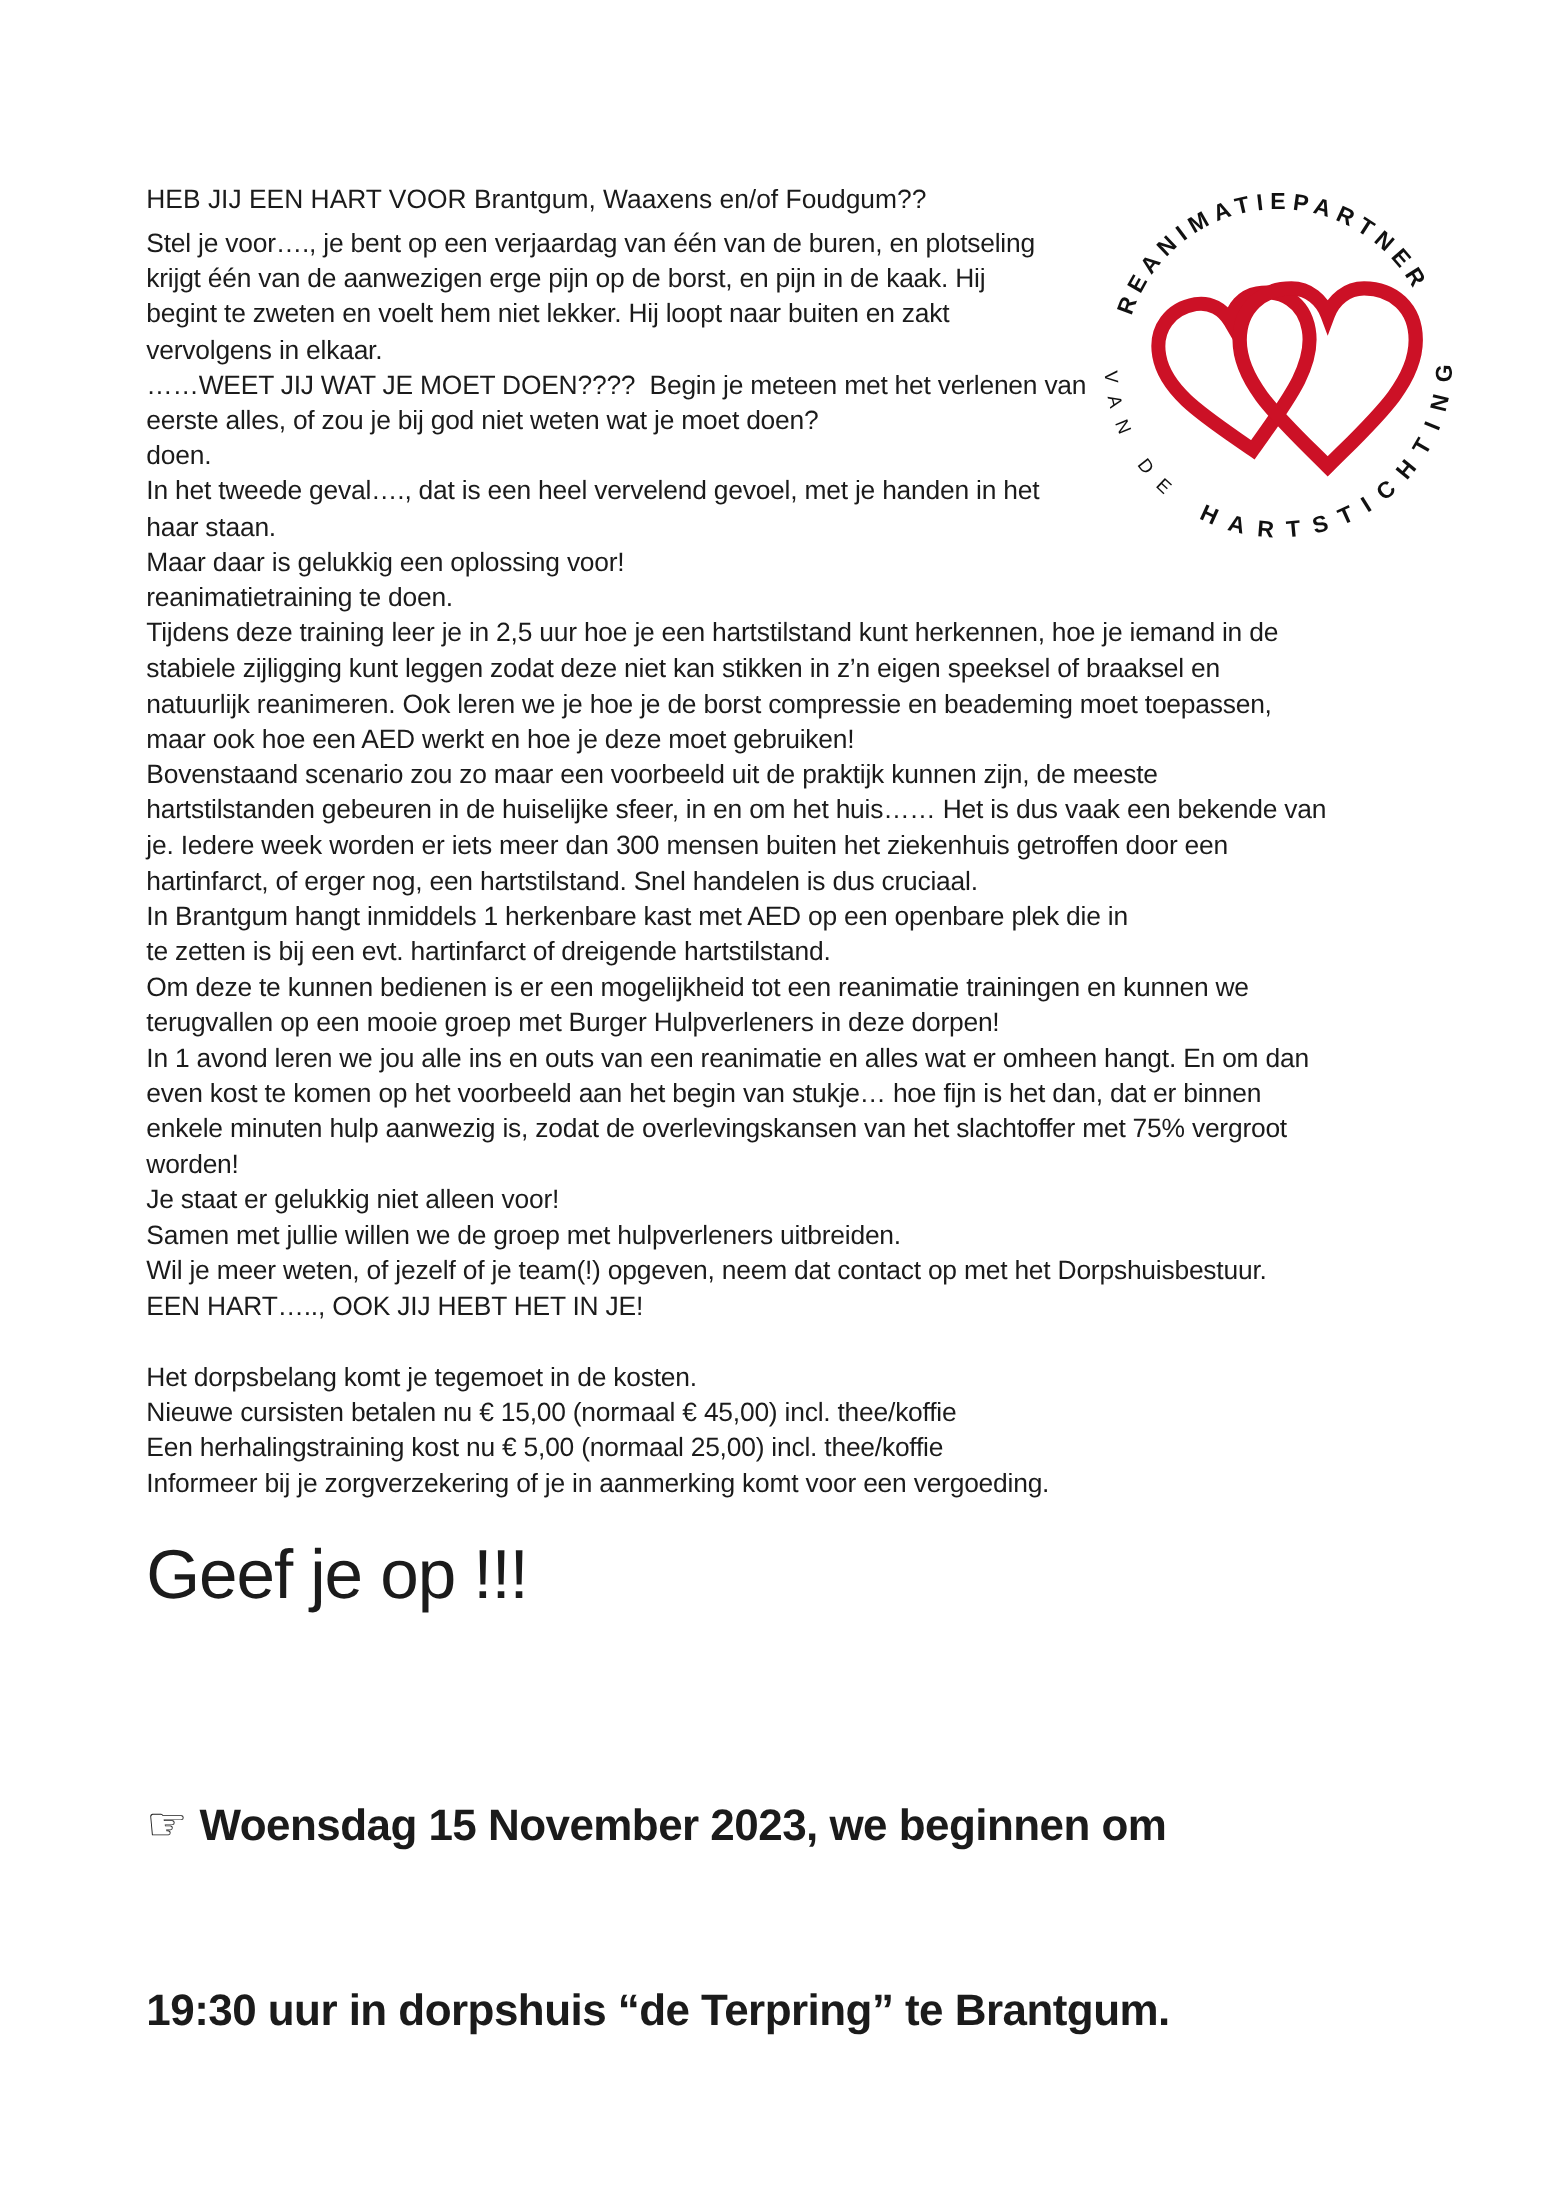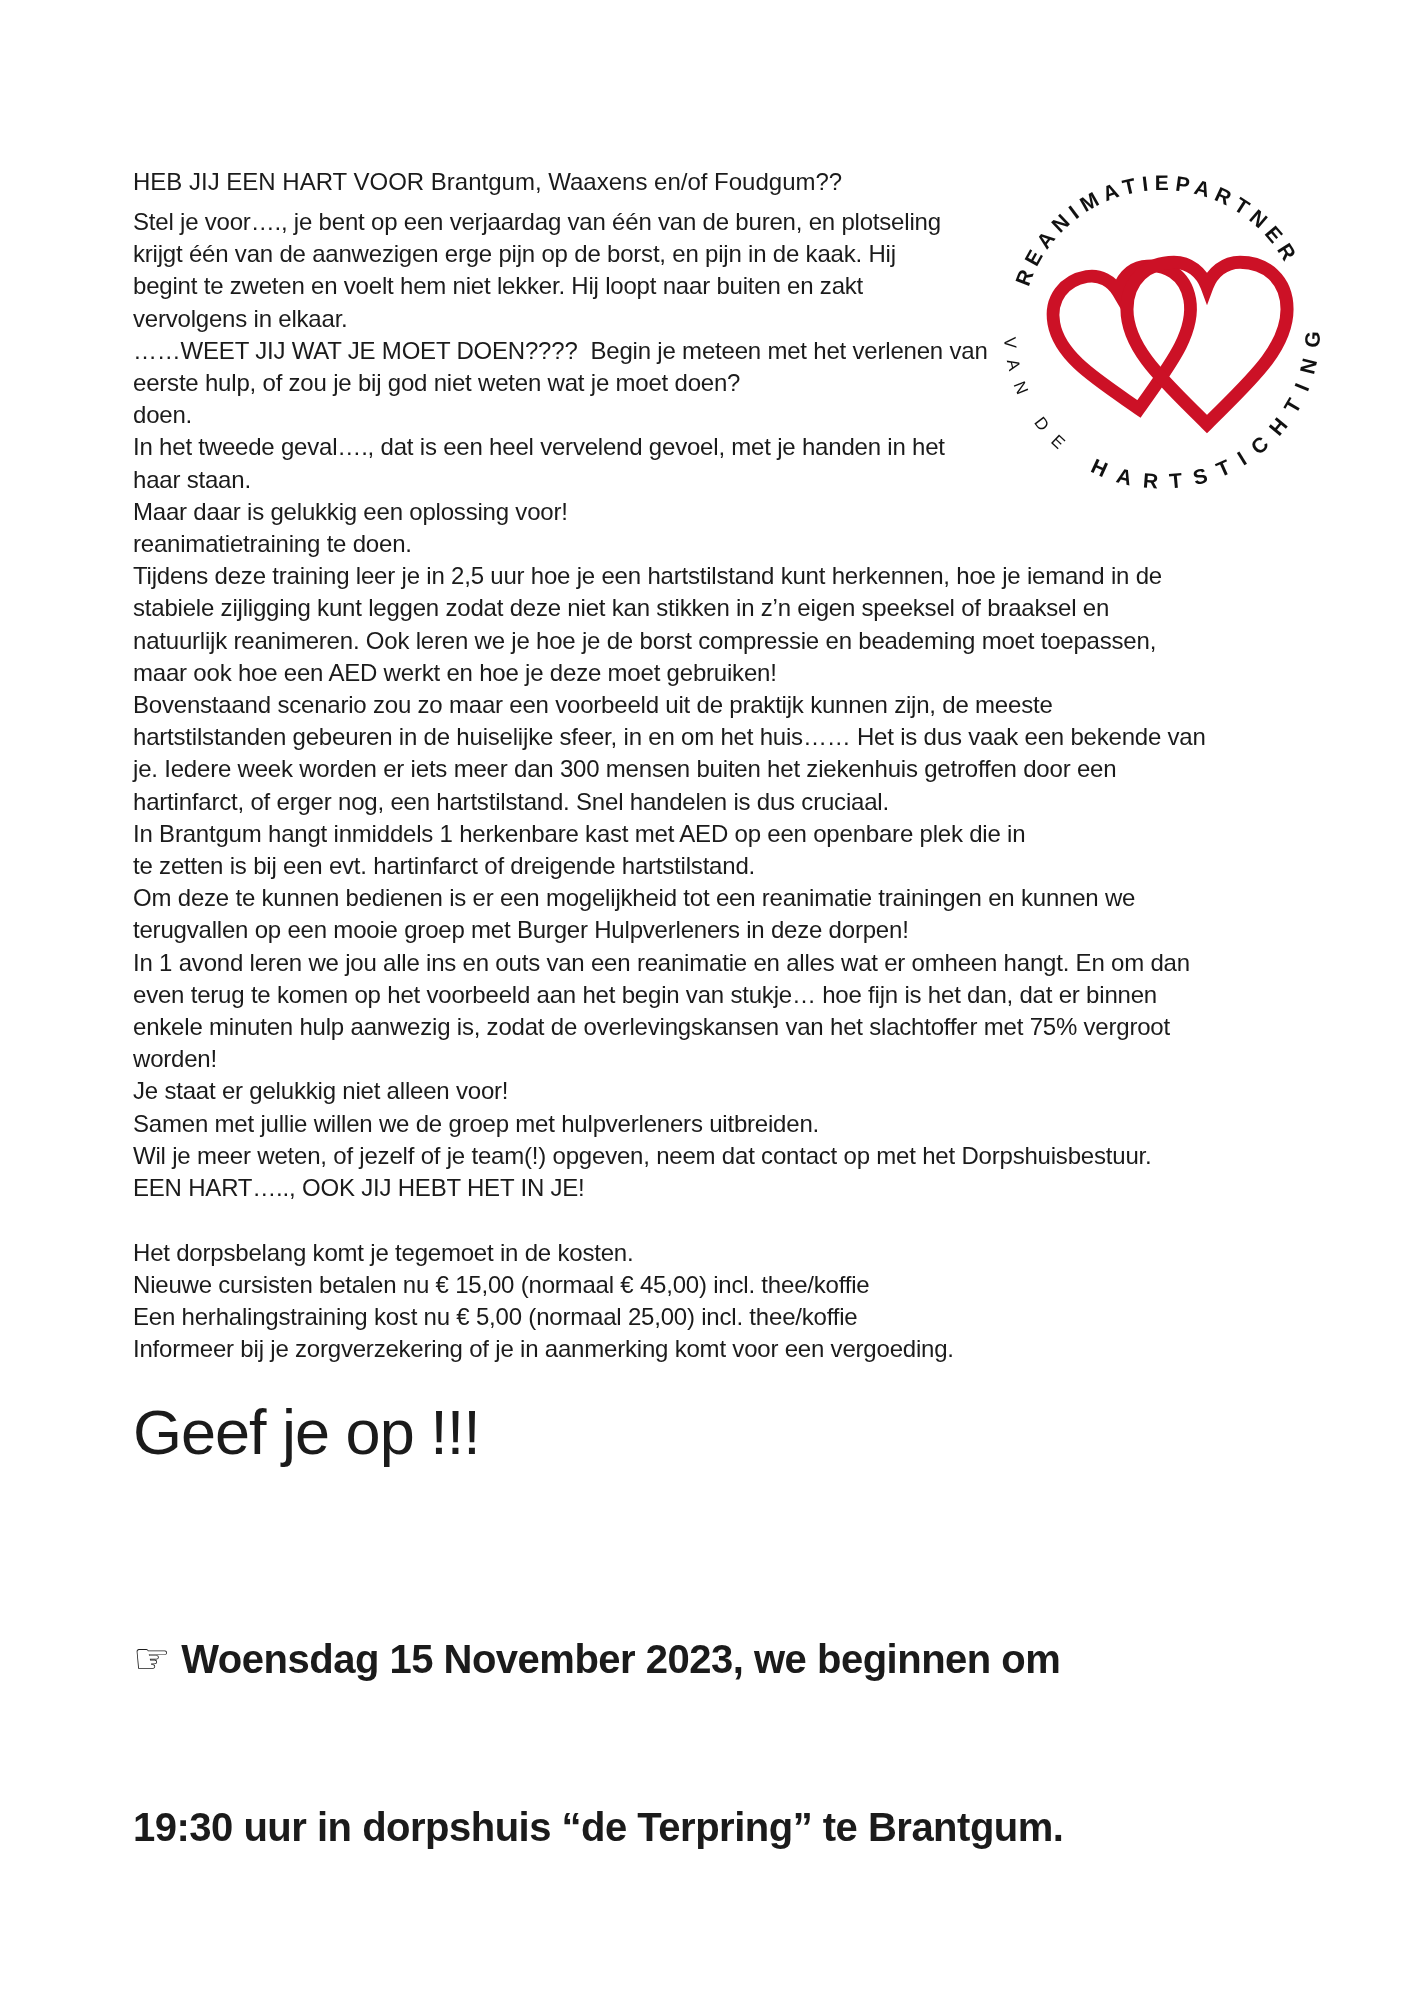--- a/index.html
+++ b/index.html
@@ -23,40 +23,40 @@
 
 <div class="content">
   <div class="doc-title">HEB JIJ EEN HART VOOR Brantgum, Waaxens en/of Foudgum??</div>
 
   <div class="body-lines">
       <div class="line">Stel je voor…., je bent op een verjaardag van één van de buren, en plotseling</div>
       <div class="line">krijgt één van de aanwezigen erge pijn op de borst, en pijn in de kaak. Hij</div>
       <div class="line">begint te zweten en voelt hem niet lekker. Hij loopt naar buiten en zakt</div>
       <div class="line">vervolgens in elkaar.</div>
       <div class="line">……WEET JIJ WAT JE MOET DOEN????  Begin je meteen met het verlenen van</div>
-      <div class="line">eerste hulp, of zou je bij god niet weten wat je moet doen?</div>
+      <div class="line">eerste alles, of zou je bij god niet weten wat je moet doen?</div>
       <div class="line">doen.</div>
       <div class="line">In het tweede geval…., dat is een heel vervelend gevoel, met je handen in het</div>
       <div class="line">haar staan.</div>
       <div class="line">Maar daar is gelukkig een oplossing voor!</div>
       <div class="line">reanimatietraining te doen.</div>
       <div class="line">Tijdens deze training leer je in 2,5 uur hoe je een hartstilstand kunt herkennen, hoe je iemand in de</div>
       <div class="line">stabiele zijligging kunt leggen zodat deze niet kan stikken in z’n eigen speeksel of braaksel en</div>
       <div class="line">natuurlijk reanimeren. Ook leren we je hoe je de borst compressie en beademing moet toepassen,</div>
       <div class="line">maar ook hoe een AED werkt en hoe je deze moet gebruiken!</div>
       <div class="line">Bovenstaand scenario zou zo maar een voorbeeld uit de praktijk kunnen zijn, de meeste</div>
       <div class="line">hartstilstanden gebeuren in de huiselijke sfeer, in en om het huis…… Het is dus vaak een bekende van</div>
       <div class="line">je. Iedere week worden er iets meer dan 300 mensen buiten het ziekenhuis getroffen door een</div>
       <div class="line">hartinfarct, of erger nog, een hartstilstand. Snel handelen is dus cruciaal.</div>
       <div class="line">In Brantgum hangt inmiddels 1 herkenbare kast met AED op een openbare plek die in</div>
       <div class="line">te zetten is bij een evt. hartinfarct of dreigende hartstilstand.</div>
       <div class="line">Om deze te kunnen bedienen is er een mogelijkheid tot een reanimatie trainingen en kunnen we</div>
       <div class="line">terugvallen op een mooie groep met Burger Hulpverleners in deze dorpen!</div>
       <div class="line">In 1 avond leren we jou alle ins en outs van een reanimatie en alles wat er omheen hangt. En om dan</div>
-      <div class="line">even terug te komen op het voorbeeld aan het begin van stukje… hoe fijn is het dan, dat er binnen</div>
+      <div class="line">even kost te komen op het voorbeeld aan het begin van stukje… hoe fijn is het dan, dat er binnen</div>
       <div class="line">enkele minuten hulp aanwezig is, zodat de overlevingskansen van het slachtoffer met 75% vergroot</div>
       <div class="line">worden!</div>
       <div class="line">Je staat er gelukkig niet alleen voor!</div>
       <div class="line">Samen met jullie willen we de groep met hulpverleners uitbreiden.</div>
       <div class="line">Wil je meer weten, of jezelf of je team(!) opgeven, neem dat contact op met het Dorpshuisbestuur.</div>
       <div class="line">EEN HART….., OOK JIJ HEBT HET IN JE!</div>
       <div class="line">&nbsp;</div>
       <div class="line">Het dorpsbelang komt je tegemoet in de kosten.</div>
       <div class="line">Nieuwe cursisten betalen nu € 15,00 (normaal € 45,00) incl. thee/koffie</div>
       <div class="line">Een herhalingstraining kost nu € 5,00 (normaal 25,00) incl. thee/koffie</div>

